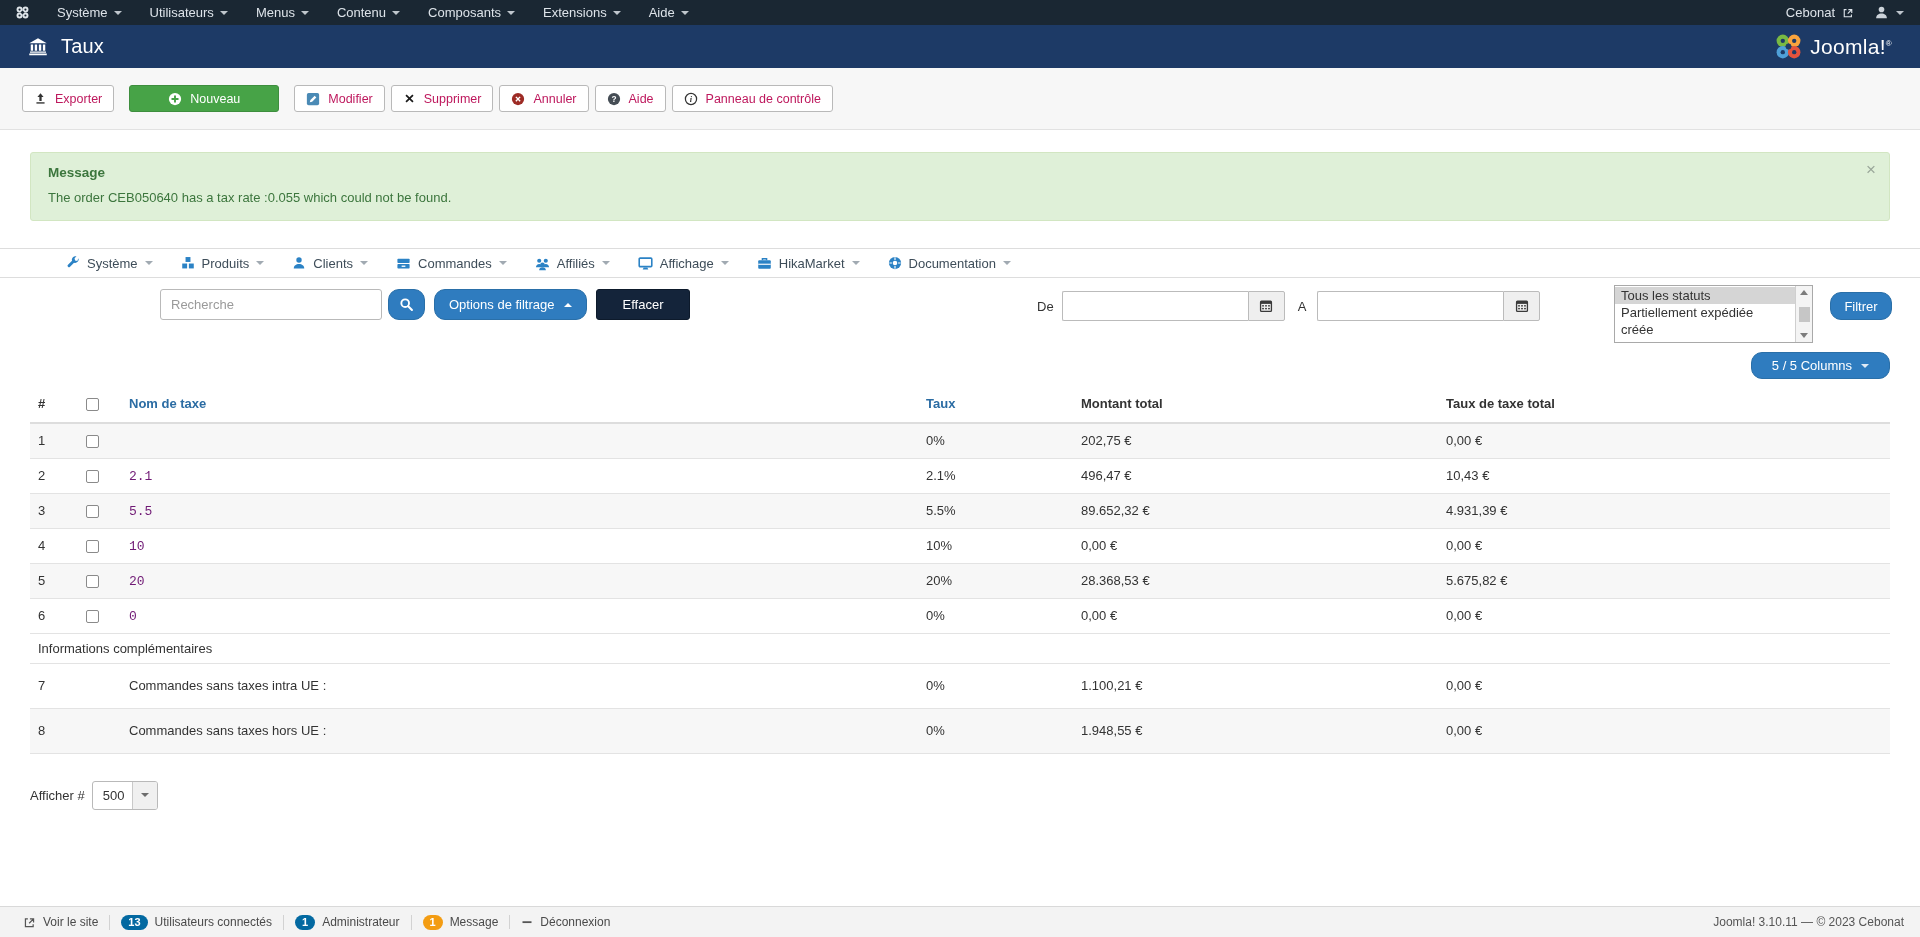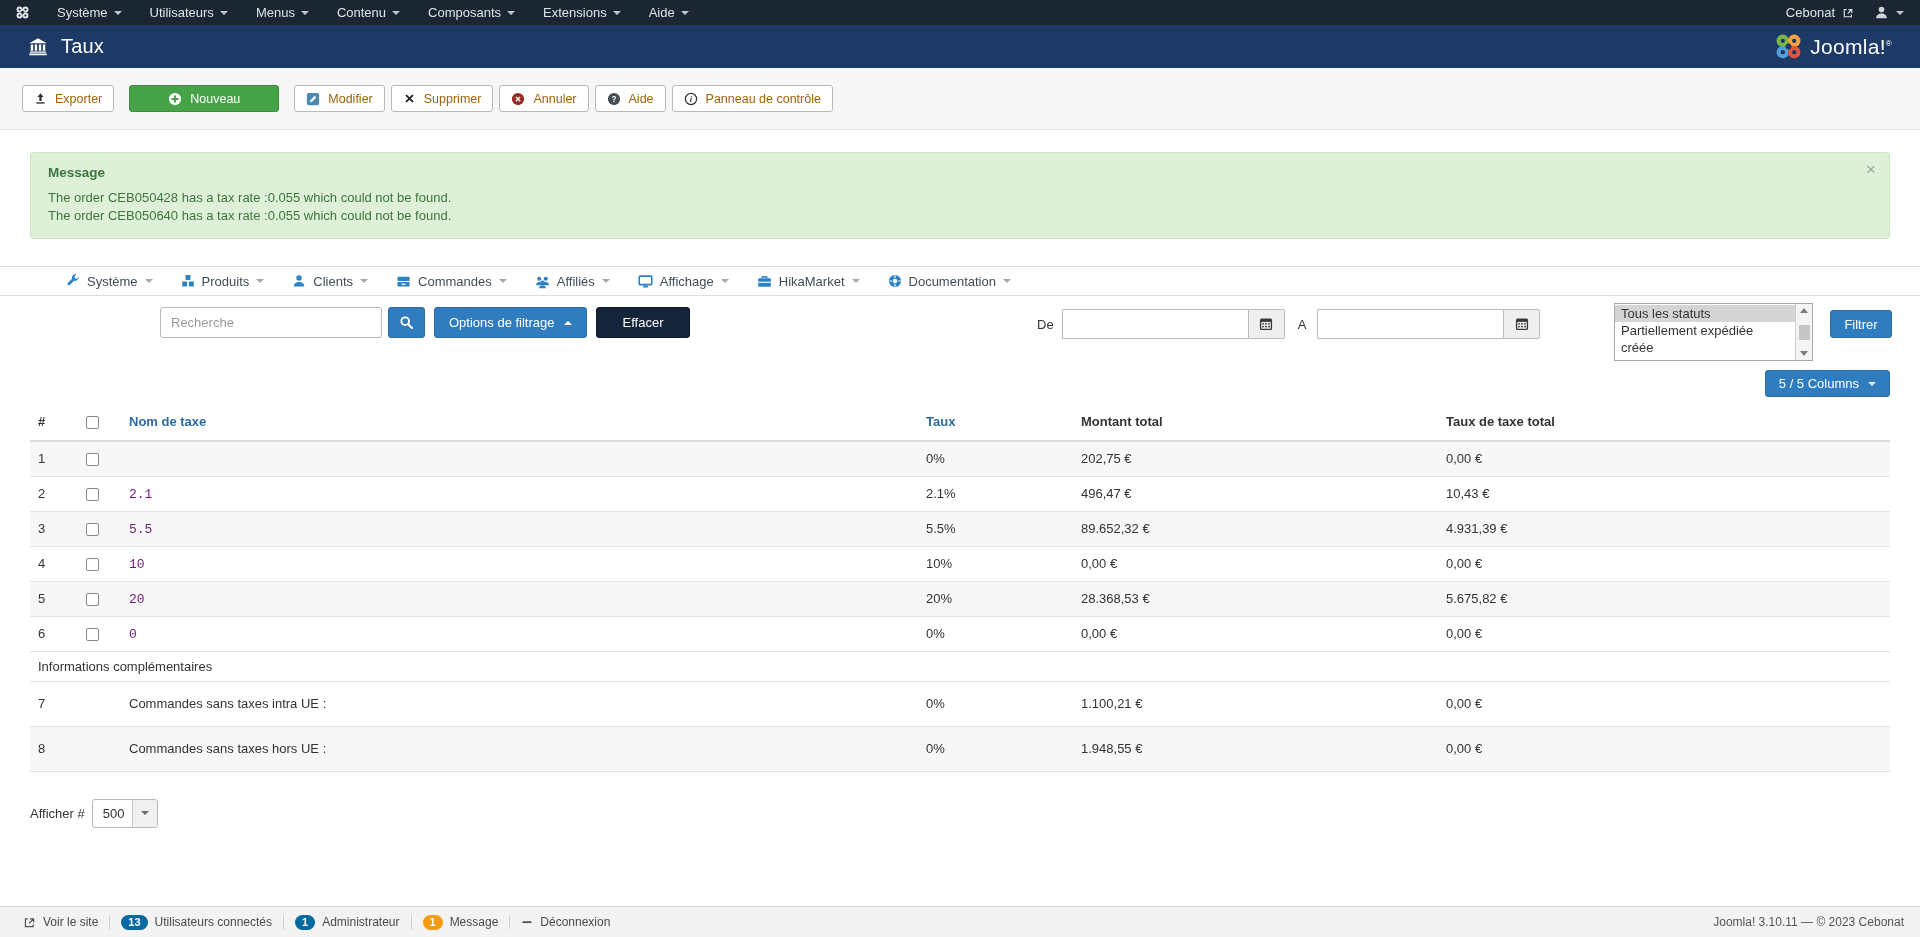--- a/index.html
+++ b/index.html
@@ -23,41 +23,41 @@
   
   .pheader { height:43px; background:#1d3a66; display:flex; align-items:center; padding:0 28px; color:#fff; }
   .pheader .ptitle { font-size:20px; margin-left:13px; font-weight:400; letter-spacing:.2px; }
   .jlogo { margin-left:auto; display:flex; align-items:center; gap:7px; }
   .jlogo .jtext { font-size:21px; color:#fff; font-weight:400; letter-spacing:.3px; }
   .jlogo sup { font-size:8px; vertical-align:super; }
 
   
   .subheader { height:62px; background:#f7f7f7; border-bottom:1px solid #e2e2e2; display:flex; align-items:center; padding:0 22px; gap:6px; }
   .btn { height:27px; display:inline-flex; align-items:center; gap:8px; padding:0 11px; background:#fff;
-         border:1px solid #b9b9b9; border-radius:3px; font-size:12.5px; color:#a16207; cursor:pointer; white-space:nowrap; }
+         border:1px solid #b9b9b9; border-radius:3px; font-size:12.5px; color:#be185d; cursor:pointer; white-space:nowrap; }
   .btn-green { background:#47a347; border-color:#3e8e3e; color:#fff; padding:0 38px; margin:0 9px; }
 
   
   .alert { margin:22px 30px 0; background:#dff0d8; border:1px solid #d2e6c2; border-radius:3px; padding:12px 17px 13px; position:relative; color:#3c763d; }
   .alert h4 { font-size:13.5px; font-weight:bold; margin-bottom:9px; }
   .alert .line { font-size:13px; line-height:18px; }
   .alert .close { position:absolute; right:13px; top:8px; font-size:17px; color:#9aa79a; cursor:pointer; line-height:1; }
 
   
   .cmenu { margin:27px 0 0; border-top:1px solid #ddd; border-bottom:1px solid #ddd; height:30px; display:flex; align-items:center; padding-left:52px; background:#fff; }
   .cmenu-item { display:flex; align-items:center; gap:7px; padding:0 14px; font-size:13px; color:#3e4d59; cursor:pointer; }
   .cmenu-item .cdown { color:#909ba5; }
 
   
   .filterzone { position:relative; height:70px; margin:0 30px; }
   .search-group { position:absolute; left:130px; top:11px; display:flex; align-items:center; }
   .inp { height:31px; border:1px solid #b9b9b9; border-radius:3px; padding:0 10px; font-size:13px; color:#555; outline:none; }
   .inp::placeholder { color:#9a9a9a; }
   .search-inp { width:222px; }
-  .btn-blue { background:#2f7cbf; border:1px solid #2a6fa8; color:#fff; border-radius:3px; cursor:pointer; display:inline-flex; align-items:center; justify-content:center; font-size:13px; }
+  .btn-blue { background:#2f7cbf; border:1px solid #2a6fa8; color:#fff; border-radius:11px; cursor:pointer; display:inline-flex; align-items:center; justify-content:center; font-size:13px; }
   .btn-search { width:37px; height:31px; margin-left:6px; }
   .btn-options { height:31px; margin-left:9px; padding:0 14px; gap:9px; }
   .btn-clear { height:31px; margin-left:9px; padding:0 26px; background:#14243a; border:1px solid #0d1a2b; color:#fff; border-radius:3px; font-size:13px; cursor:pointer; }
 
   .date-group { position:absolute; left:1007px; top:13px; display:flex; align-items:center; }
   .date-label { font-size:13px; color:#333; margin-right:8px; }
   .date-inp { width:186px; height:30px; border:1px solid #bbb; border-right:none; border-radius:2px 0 0 2px; padding:0 8px; font-size:13px; outline:none; }
   .cal-btn { width:37px; height:30px; background:#efefef; border:1px solid #bbb; border-radius:0 2px 2px 0; display:flex; align-items:center; justify-content:center; cursor:pointer; }
   .date-sep { margin:0 11px 0 13px; }
 
@@ -66,21 +66,21 @@
   .sopt { font-size:13px; padding:1px 6px; white-space:nowrap; color:#333; cursor:pointer; }
   .sopt.selected { background:#d5d5d5; }
   .sscroll { width:17px; border-left:1px solid #cfcfcf; background:#f4f4f4; display:flex; flex-direction:column; align-items:center; justify-content:space-between; padding:4px 0; cursor:pointer; }
   .sthumb { width:11px; height:15px; background:#c6c6c6; }
   .tri-up { width:0;height:0;border-left:4px solid transparent;border-right:4px solid transparent;border-bottom:5px solid #7c7c7c; }
   .tri-down { width:0;height:0;border-left:4px solid transparent;border-right:4px solid transparent;border-top:5px solid #7c7c7c; }
 
   .btn-filter { position:absolute; left:1800px; top:14px; width:62px; height:28px; }
 
   .columns-row { margin:4px 30px 0; display:flex; justify-content:flex-end; }
-  .btn-columns { height:27px; padding:0 13px; gap:9px; }
+  .btn-columns { height:27px; padding:0 20px; gap:9px; }
 
   
   .table-wrap { margin:12px 30px 0; }
   table { width:100%; border-collapse:collapse; font-size:13px; table-layout:fixed; }
   thead th { text-align:left; padding:5px 8px 11px; border-bottom:2px solid #ddd; font-weight:bold; color:#333; }
   thead th.sort a { color:#2b6ca3; text-decoration:none; cursor:pointer; }
   tbody td { padding:0 8px; height:35px; border-bottom:1px solid #e3e3e3; color:#333; }
   tr.striped { background:#f7f7f7; }
   td.name-cell, th.name-col { padding-left:5px; }
   .tax-link { color:#701a75; text-decoration:none; cursor:pointer;font-family:Liberation Mono, monospace; }
@@ -248,21 +248,20 @@
     <svg class="ic" width="14" height="14" viewBox="0 0 16 16">
         <circle cx="8" cy="8" r="6.4" fill="none" stroke="#333" stroke-width="1.4"></circle>
         <text x="8" y="11.6" text-anchor="middle" font-size="9.5" font-weight="bold" fill="#333" font-family="Liberation Serif, serif" font-style="italic">i</text>
       </svg>
     <span>Panneau de contrôle</span>
   </button>
 </div>
 
 <div class="alert">
   <h4>Message</h4>
-  <div class="line">The order CEB050428 has a tax rate :0.055 which could not be found.</div>
   <div class="line">The order CEB050640 has a tax rate :0.055 which could not be found.</div>
   <span class="close">×</span>
 </div>
 
 <div class="cmenu">
   <div class="cmenu-item">
     <svg class="ic" width="14" height="14" viewBox="0 0 16 16">
         <path d="M14.2 2.6a4 4 0 0 1-5 5.1L4.6 12.3a1.6 1.6 0 1 1-2.3-2.3L6.9 5.4a4 4 0 0 1 5.1-5L9.8 2.6l.5 2.6 2.6.5z" fill="#2b82c5"></path>
       </svg>
     <span>Système</span>

